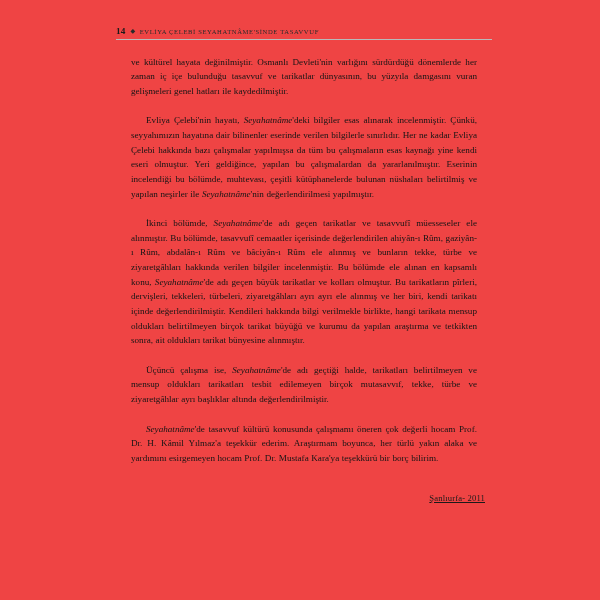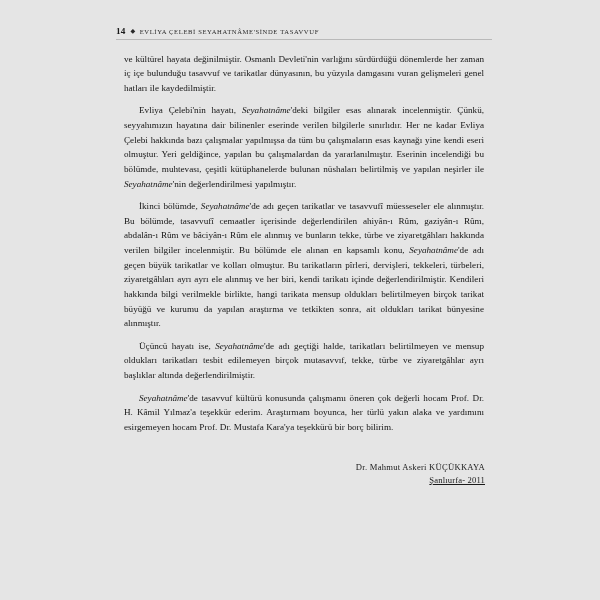--- a/index.html
+++ b/index.html
@@ -12,21 +12,21 @@
     background: #ffffff;
     font-family: "Liberation Serif", "DejaVu Serif", serif;
     color: #141414;
     overflow: hidden;
   }
 
   .page {
     position: relative;
     width: 600px;
     height: 600px;
-    background: #e5e5e5;
+    background: #ef4444;
     box-sizing: border-box;
     padding: 26px 108px 0 116px;
   }
 
   
   .running-head {
     display: flex;
     align-items: baseline;
     border-bottom: 1px solid #b9b9b9;
     padding-bottom: 2.5px;
@@ -57,21 +57,21 @@
   
   .body-copy {
     font-size: 9.15px;
     line-height: 14.62px;
     text-align: justify;
     text-justify: inter-word;
     hyphens: none;
     color: #151515;
   }
   .body-copy p {
-    margin: 8px;
+    margin: 15px;
     text-indent: 0;
   }
   .body-copy p.indent {
     text-indent: 15px;
   }
   .body-copy p + p {
     margin-top: 5.1px;
   }
   .body-copy i,
   .body-copy em {
@@ -110,22 +110,21 @@
   <div class="running-head">
     <span class="folio">14</span>
     <span class="head-sep">◆</span>
     <span class="head-title">EVLİYA ÇELEBİ SEYAHATNÂME'SİNDE TASAVVUF</span>
   </div>
 
   <div class="body-copy" id="body-copy">
       <p class="p-wide"><span>ve kültürel hayata değinilmiştir. Osmanlı Devleti'nin varlığını sürdürdüğü dönemlerde her zaman iç içe bulunduğu tasavvuf ve tarikatlar dünyasının, bu yüzyıla damgasını vuran gelişmeleri genel hatları ile kaydedilmiştir.</span></p>
       <p class="p-wide indent"><span>Evliya Çelebi'nin hayatı, </span><i>Seyahatnâme</i><span>'deki bilgiler esas alınarak incelenmiştir. Çünkü, seyyahımızın hayatına dair bilinenler eserinde verilen bilgilerle sınırlıdır. Her ne kadar Evliya Çelebi hakkında bazı çalışmalar yapılmışsa da tüm bu çalışmaların esas kaynağı yine kendi eseri olmuştur. Yeri geldiğince, yapılan bu çalışmalardan da yararlanılmıştır. Eserinin incelendiği bu bölümde, muhtevası, çeşitli kütüphanelerde bulunan nüshaları belirtilmiş ve yapılan neşirler ile </span><i>Seyahatnâme</i><span>'nin değerlendirilmesi yapılmıştır.</span></p>
       <p class="p-wide indent"><span>İkinci bölümde, </span><i>Seyahatnâme</i><span>'de adı geçen tarikatlar ve tasavvufî müesseseler ele alınmıştır. Bu bölümde, tasavvufî cemaatler içerisinde değerlendirilen ahiyân-ı Rûm, gaziyân-ı Rûm,  abdalân-ı Rûm ve bâciyân-ı Rûm ele alınmış ve bunların tekke, türbe ve ziyaretgâhları hakkında verilen bilgiler incelenmiştir. Bu bölümde ele alınan en kapsamlı konu, </span><i>Seyahatnâme</i><span>'de adı geçen büyük tarikatlar ve kolları olmuştur. Bu tarikatların pîrleri, dervişleri, tekkeleri, türbeleri, ziyaretgâhları ayrı ayrı ele alınmış ve her biri, kendi tarikatı içinde değerlendirilmiştir. Kendileri hakkında bilgi verilmekle birlikte, hangi tarikata mensup oldukları belirtilmeyen birçok tarikat büyüğü ve kurumu da yapılan araştırma ve tetkikten sonra, ait oldukları tarikat bünyesine alınmıştır.</span></p>
-      <p class="p-wide indent"><span>Üçüncü hayatı ise, </span><i>Seyahatnâme</i><span>'de adı geçtiği halde, tarikatları belirtilmeyen ve mensup oldukları tarikatları tesbit edilemeyen birçok mutasavvıf, tekke, türbe ve ziyaretgâhlar ayrı başlıklar altında değerlendirilmiştir.</span></p>
+      <p class="p-wide indent"><span>Üçüncü çalışma ise, </span><i>Seyahatnâme</i><span>'de adı geçtiği halde, tarikatları belirtilmeyen ve mensup oldukları tarikatları tesbit edilemeyen birçok mutasavvıf, tekke, türbe ve ziyaretgâhlar ayrı başlıklar altında değerlendirilmiştir.</span></p>
       <p class="p-wide indent"><i>Seyahatnâme</i><span>'de tasavvuf kültürü konusunda çalışmamı öneren çok değerli hocam Prof. Dr. H. Kâmil Yılmaz'a teşekkür ederim. Araştırmam boyunca, her türlü yakın alaka ve yardımını esirgemeyen hocam Prof. Dr. Mustafa Kara'ya teşekkürü bir borç bilirim.</span></p>
     </div>
 
   <div class="signature">
-    <div class="name">Dr. Mahmut  Askeri  KÜÇÜKKAYA</div>
     <div class="place">Şanlıurfa- 2011</div>
   </div>
 
 </div>
 
 </body></html>

